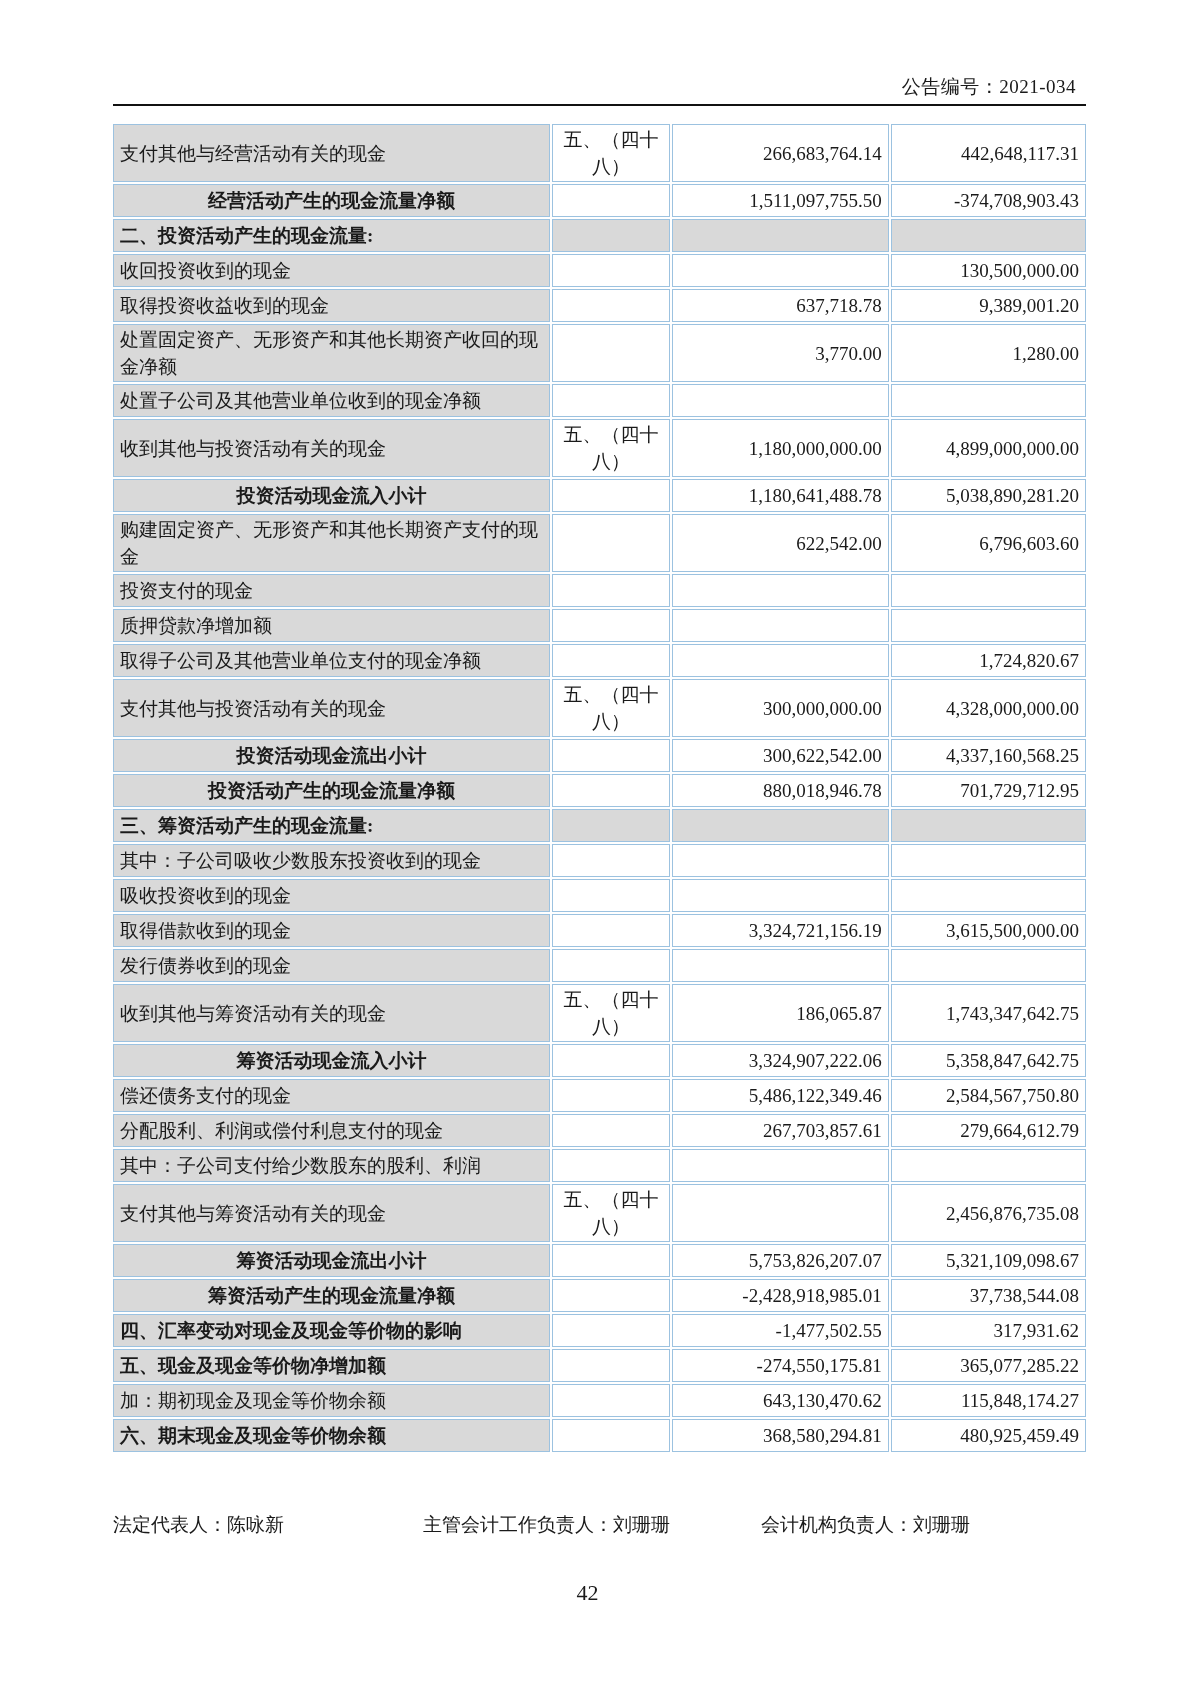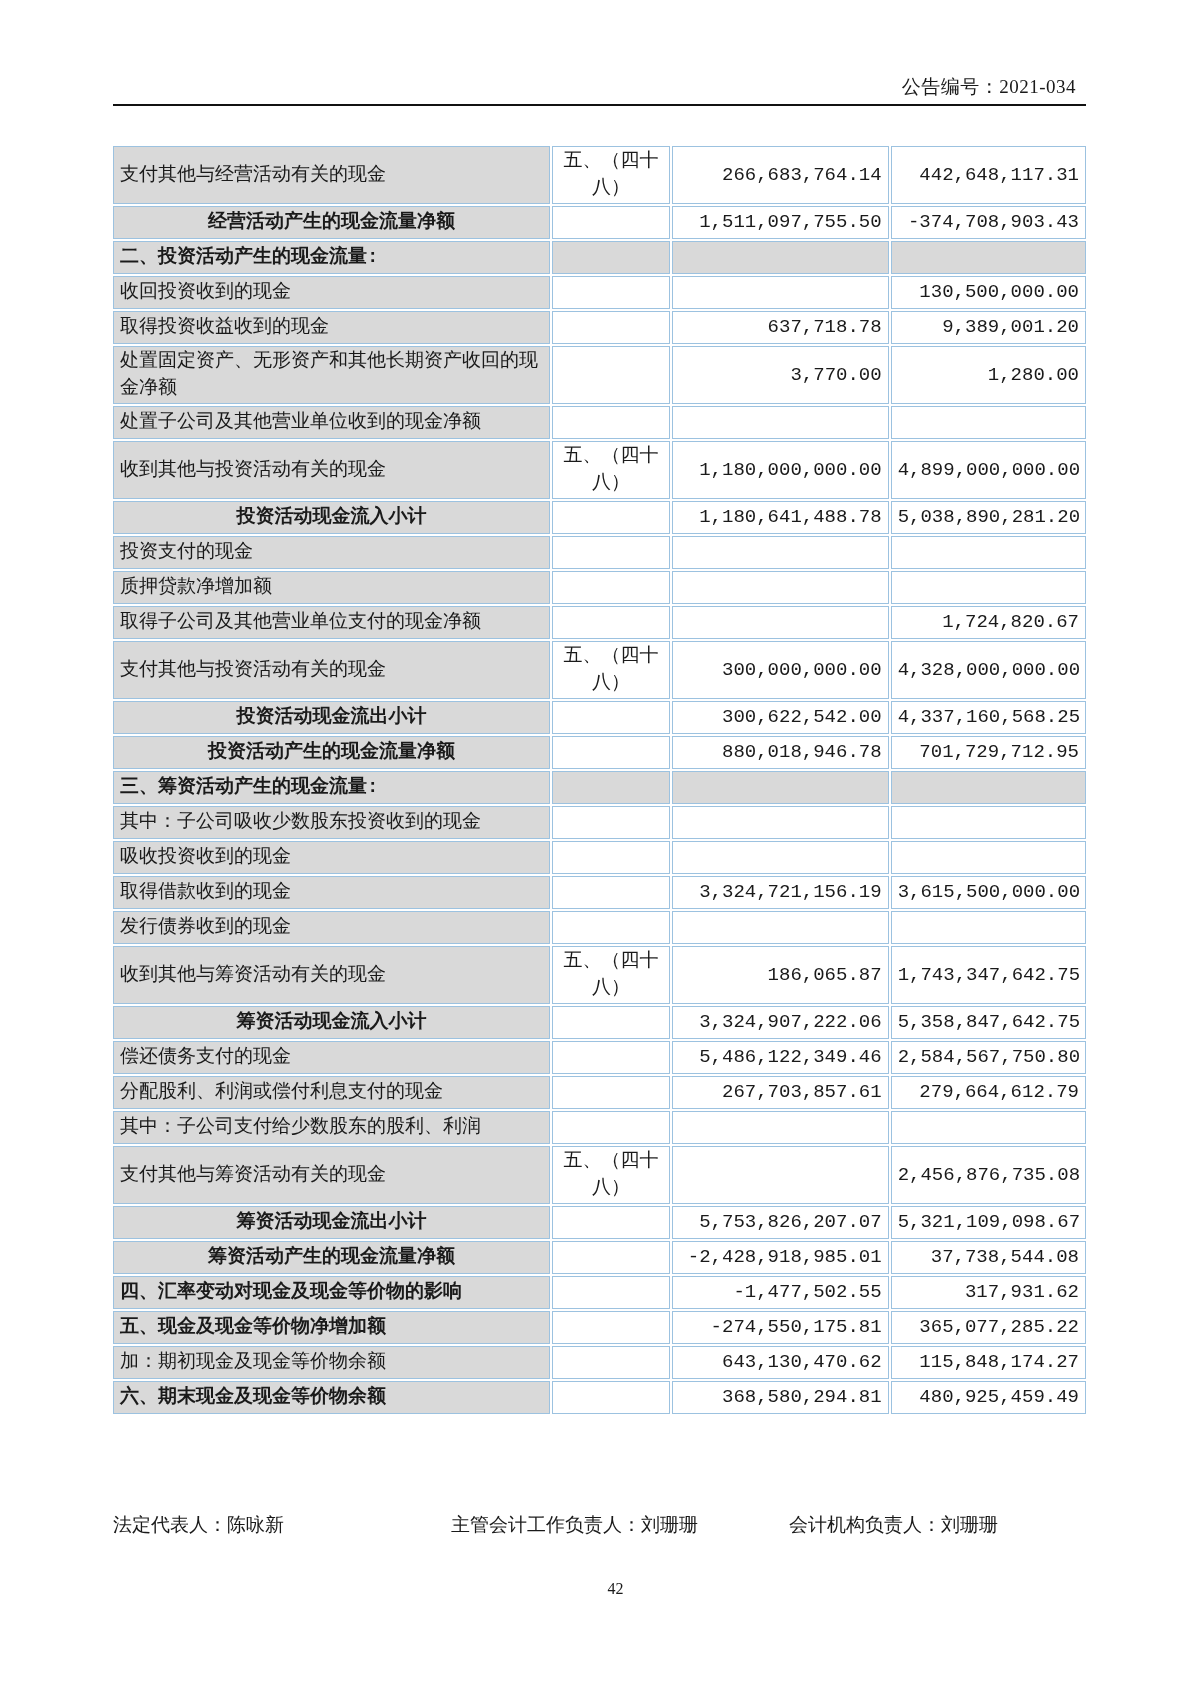--- a/index.html
+++ b/index.html
@@ -17,21 +17,21 @@
     font-size: 19px;
     letter-spacing: 0.5px;
   }
   .header-rule {
     position: absolute;
     top: 104px; left: 113px; width: 973px; height: 2px;
     background: #111111;
   }
   .table-wrap {
     position: absolute;
-    top: 144px; left: 111px; width: 977px; font-family: Liberation Mono, monospace;
+    top: 122px; left: 111px; width: 977px;
   }
   table.cashflow {
     width: 100%;
     border-collapse: separate;
     border-spacing: 2px;
     table-layout: fixed;
     font-size: 19px;
   }
   table.cashflow td {
     border: 1px solid #9cc2e0;
@@ -54,27 +54,27 @@
   tr.row-item-bold td.c-label { font-weight: bold; }
   tr.row-section td { background: #d9d9d9 !important; }
   tr.row-section td.c-label { font-weight: bold; }
   .footer-line {
     position: absolute;
     top: 1512px; left: 113px; width: 973px;
     display: flex;
     font-size: 19px;
   }
   .footer-line .f-seg1 { width: 310px; }
-  .footer-line .f-seg2 { width: 338px; margin-left: 28px; }
+  .footer-line .f-seg2 { width: 338px; }
   .footer-line .f-seg3 { flex: 1; }
   .page-number {
     position: absolute;
-    top: 1580px; left: 129px; width: 973px;
+    top: 1580px; left: 101px; width: 973px;
     text-align: center;
-    font-size: 16px;
+    font-size: 22px;
   }
 </style>
 </head>
 <body>
 
 <div class="header-label">公告编号：2021-034</div>
 
 <div class="header-rule"></div>
 
 <div class="table-wrap">
@@ -134,20 +134,26 @@
           <td class="c-num">1,180,000,000.00</td>
           <td class="c-num">4,899,000,000.00</td>
         </tr>
         <tr class="row-subtotal">
           <td class="c-label">投资活动现金流入小计</td>
           <td class="c-note"></td>
           <td class="c-num">1,180,641,488.78</td>
           <td class="c-num">5,038,890,281.20</td>
         </tr>
         <tr class="row-item">
+          <td class="c-label">购建固定资产、无形资产和其他长期资产支付的现金</td>
+          <td class="c-note"></td>
+          <td class="c-num">622,542.00</td>
+          <td class="c-num">6,796,603.60</td>
+        </tr>
+        <tr class="row-item">
           <td class="c-label">投资支付的现金</td>
           <td class="c-note"></td>
           <td class="c-num"></td>
           <td class="c-num"></td>
         </tr>
         <tr class="row-item">
           <td class="c-label">质押贷款净增加额</td>
           <td class="c-note"></td>
           <td class="c-num"></td>
           <td class="c-num"></td>

